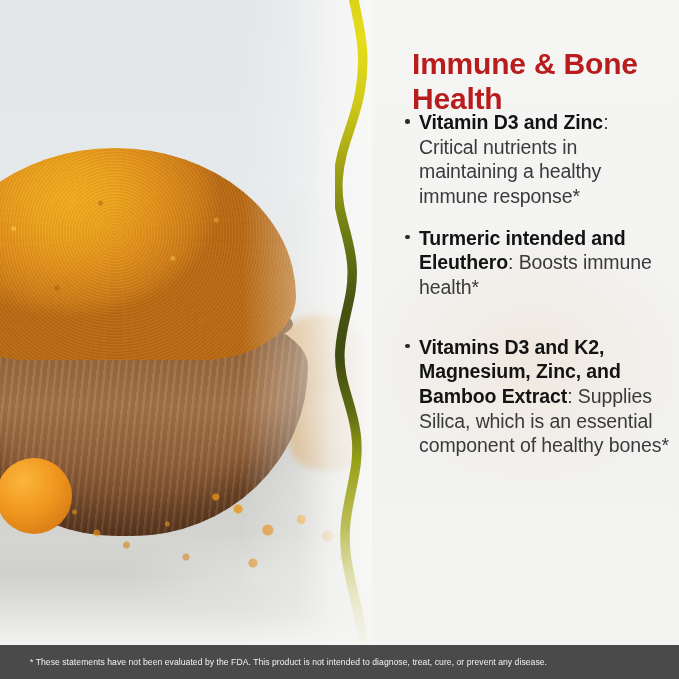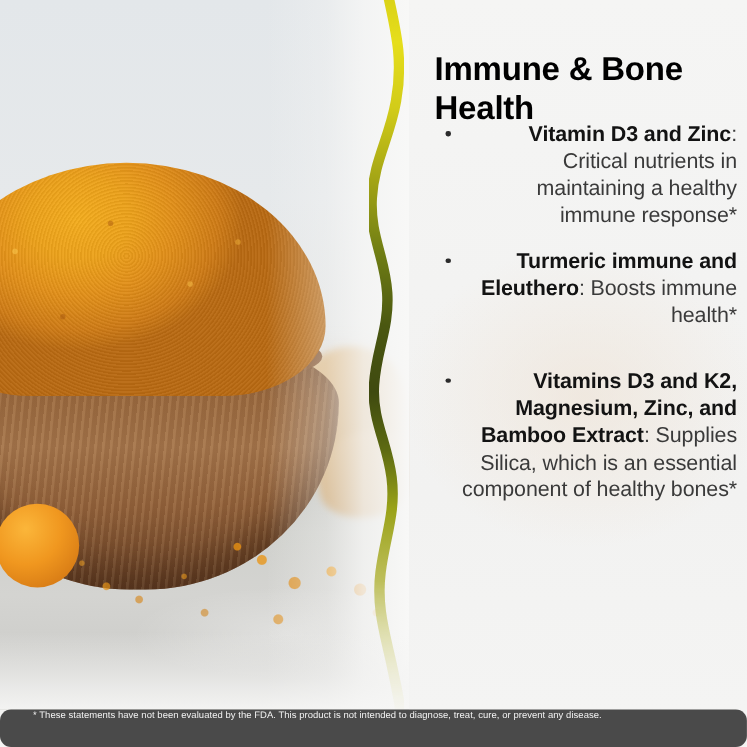--- a/index.html
+++ b/index.html
@@ -244,48 +244,47 @@
     left: 318px;
     top: 0;
     width: 80px;
     height: 645px;
     pointer-events: none;
   }
 
   
   .headline {
     position: absolute;
-    left: 395px;
+    left: 412px;
     top: 26px;
     width: 250px;
     font-size: 30px;
     line-height: 1.17;
     font-weight: 700;
-    color: #000000;
+    color: #b91c1c;
     letter-spacing: -0.2px;
   }
 
   .bullet-list {
     position: absolute;
     left: 402px;
     top: 110px;
     width: 268px;
     margin: 0;
     padding: 0;
     list-style: none;
   }
   .bullet-item {
     position: relative;
     padding-left: 17px;
     margin-bottom: 17px;
     font-size: 19.5px;
     line-height: 1.265;
     color: #2b2b2b;
     letter-spacing: -0.1px;
-    text-align: right;
   }
   .bullet-item:last-child { margin-bottom: 0; margin-top: 35px; }
   .bullet-dot {
     position: absolute;
     left: 3px;
     top: 9px;
     width: 4.5px;
     height: 4.5px;
     border-radius: 50%;
     background: #2b2b2b;
@@ -301,21 +300,21 @@
 
   
   .footer-bar {
     position: absolute;
     left: 0;
     bottom: 0;
     width: 679px;
     height: 34px;
     background: #4a4a4a;
     display: flex;
-    border-radius: 10px;
+    align-items: center;
   }
   .footer-text {
     padding-left: 30px;
     font-size: 8.6px;
     line-height: 1.2;
     color: #f3f3f3;
     letter-spacing: 0.05px;
     white-space: nowrap;
   }
 </style>
@@ -381,21 +380,21 @@
 
   <h1 class="headline">Immune &amp; Bone Health</h1>
 
   <ul class="bullet-list">
     <li class="bullet-item">
       <span class="bullet-dot"></span>
       <span class="bullet-term">Vitamin D3 and Zinc</span><span class="bullet-rest">: Critical nutrients in maintaining a healthy immune response*</span>
     </li>
     <li class="bullet-item">
       <span class="bullet-dot"></span>
-      <span class="bullet-term">Turmeric immune and Eleuthero</span><span class="bullet-rest">: Boosts immune health*</span>
+      <span class="bullet-term">Turmeric intended and Eleuthero</span><span class="bullet-rest">: Boosts immune health*</span>
     </li>
     <li class="bullet-item">
       <span class="bullet-dot"></span>
       <span class="bullet-term">Vitamins D3 and K2, Magnesium, Zinc, and Bamboo Extract</span><span class="bullet-rest">: Supplies Silica, which is an essential component of healthy bones*</span>
     </li>
   </ul>
 
   <div class="footer-bar">
     <div class="footer-text">* These statements have not been evaluated by the FDA. This product is not intended to diagnose, treat, cure, or prevent any disease.</div>
   </div>

